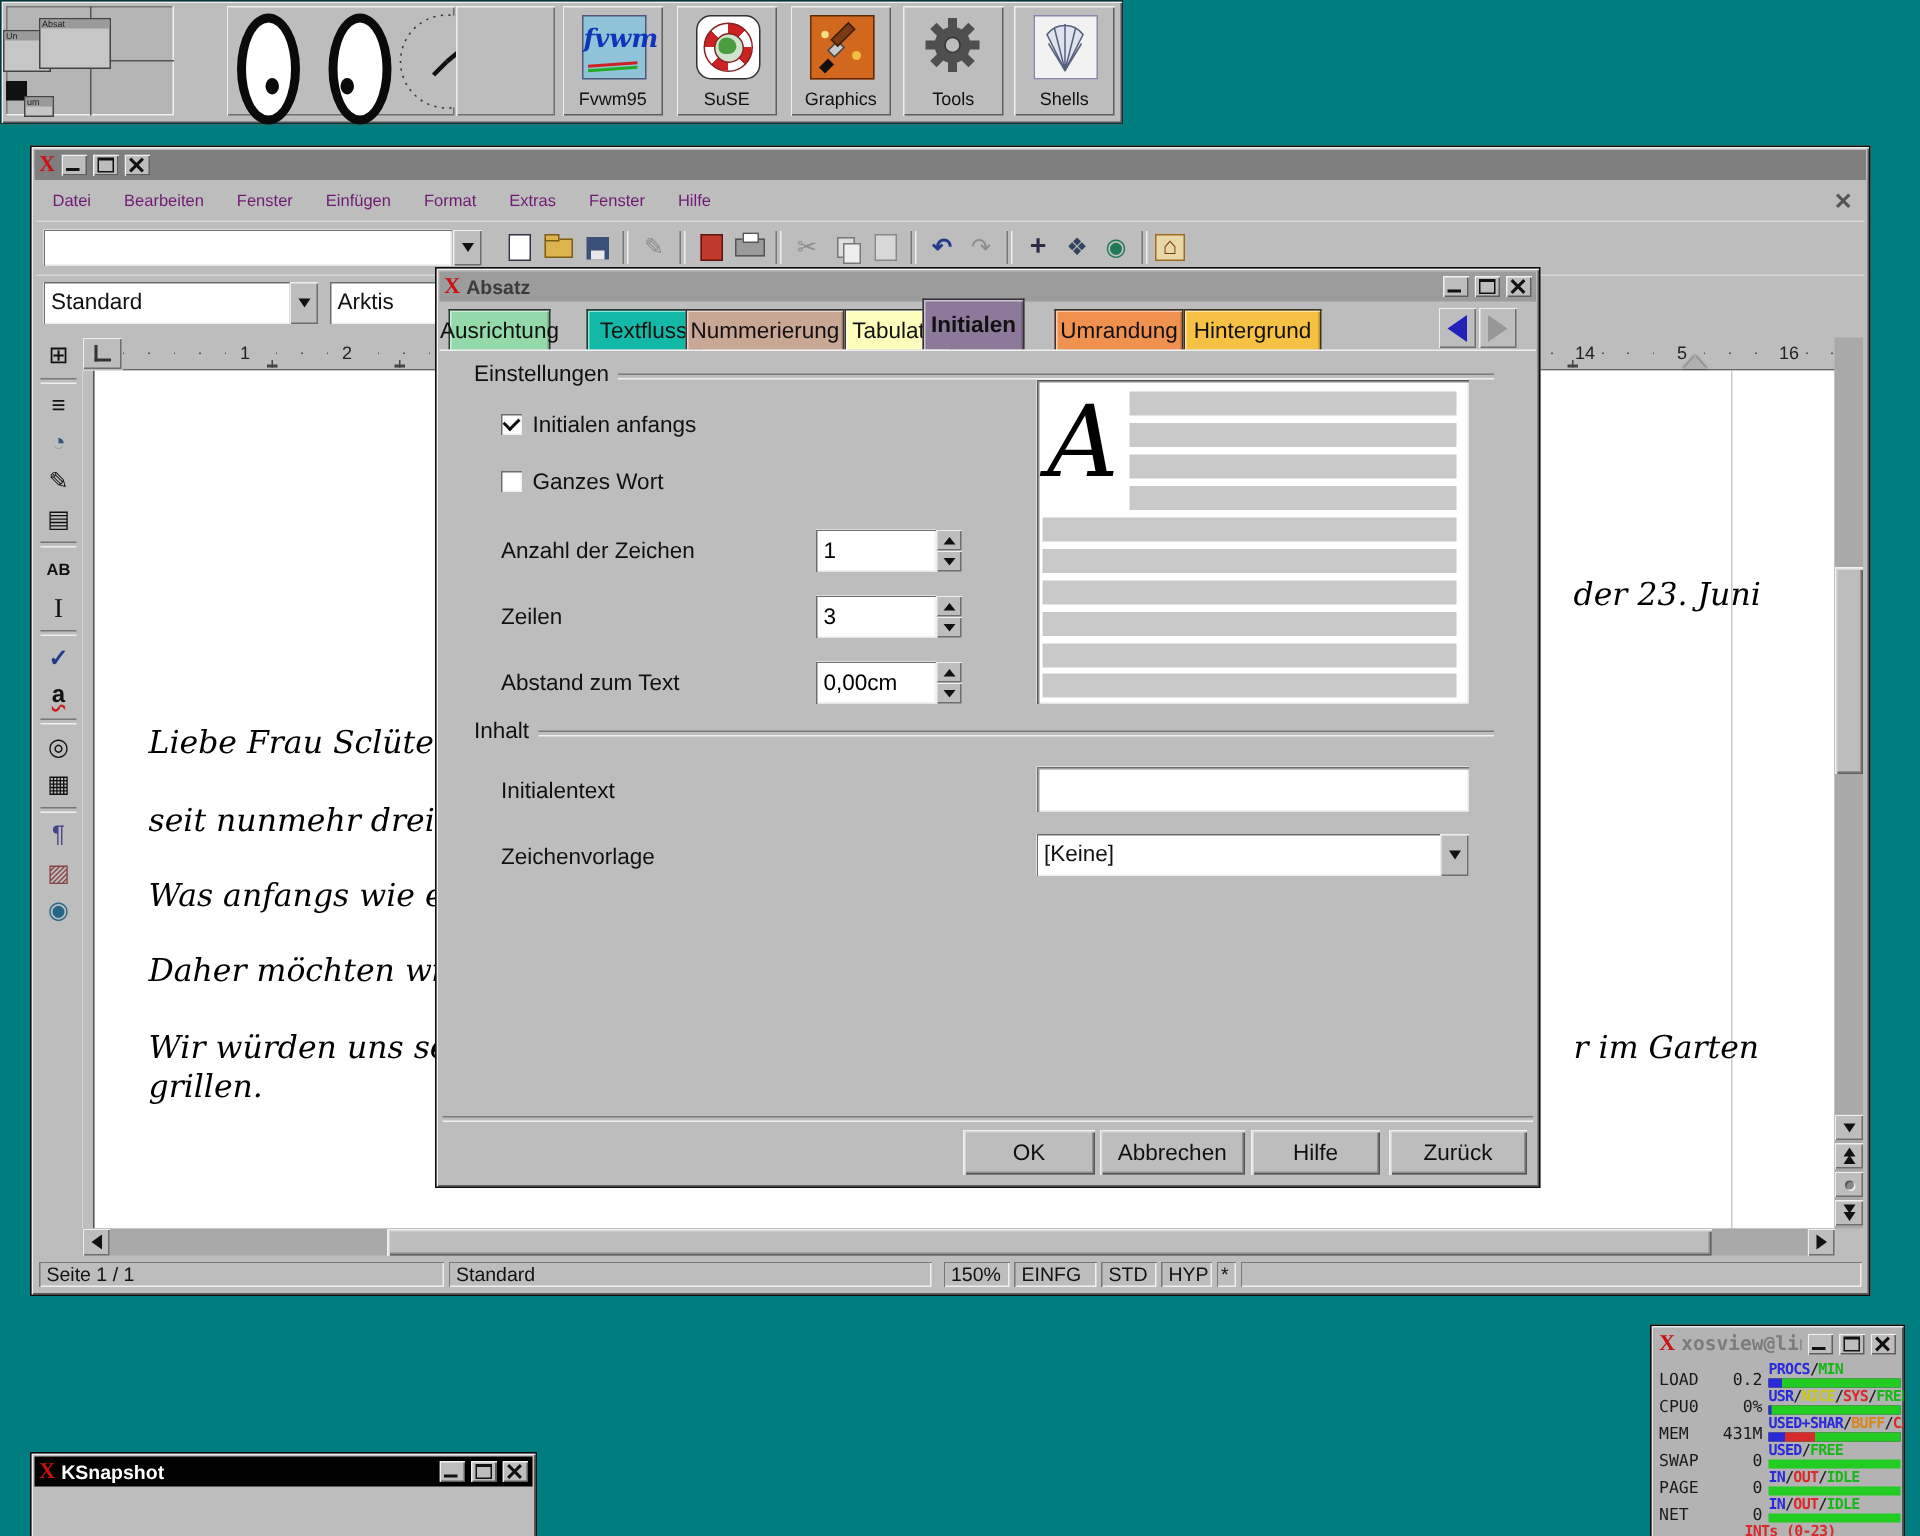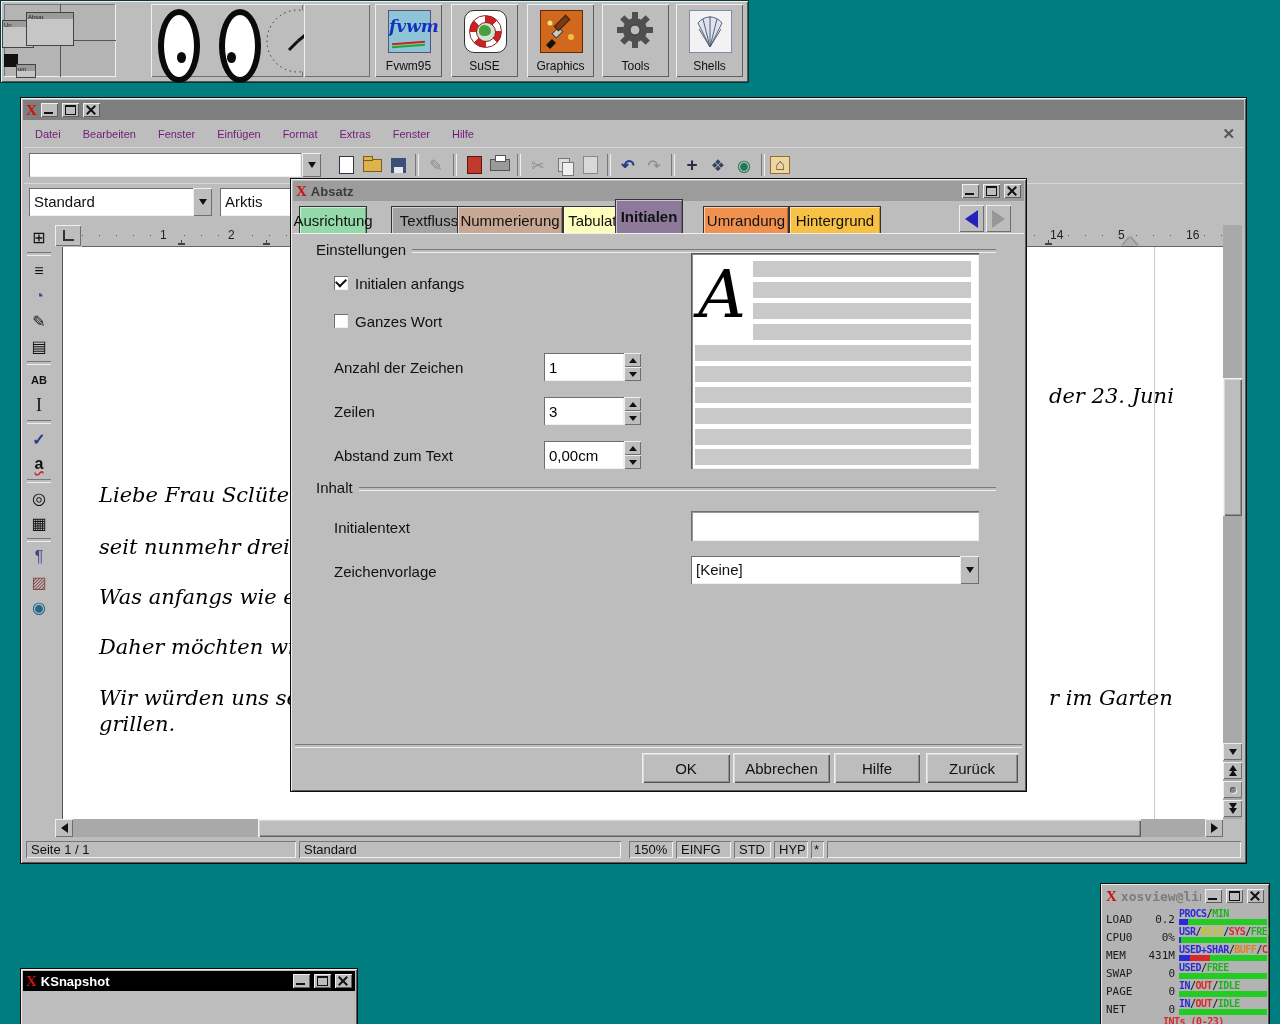--- a/index.html
+++ b/index.html
@@ -420,21 +420,21 @@
   <div id="dlg" class="abs">
     <div id="dlgtb" class="tbar">
       <span class="xlogo">X</span>
       <span class="ttl">Absatz</span>
       <span class="wb wb-min"></span>
       <span class="wb wb-max"></span>
       <span class="wb wb-close"></span>
     </div>
 
     <div class="tab" style="left:8px;width:68px;background:#93d9a9;">Ausrichtung</div>
-    <div class="tab" style="left:100px;width:76px;background:#a3a3a3;">Textfluss</div>
+    <div class="tab" style="left:100px;width:76px;background:#14b8a6;">Textfluss</div>
     <div class="tab" style="left:166px;width:106px;background:#c9a795;">Nummerierung</div>
     <div class="tab" style="left:272px;width:72px;background:#fdfdbc;">Tabulator</div>
     <div class="tab active" style="left:324px;width:68px;background:#8d7a9b;">Initialen</div>
     <div class="tab" style="left:412px;width:86px;background:#f19150;">Umrandung</div>
     <div class="tab" style="left:498px;width:92px;background:#f7c243;">Hintergrund</div>
     <div class="navarr raised ctr" style="left:668px;">
       <span style="width:0;height:0;border-top:9px solid transparent;border-bottom:9px solid transparent;border-right:13px solid #2222bb;"></span>
     </div>
     <div class="navarr raised ctr" style="left:695px;">
       <span style="width:0;height:0;border-top:9px solid transparent;border-bottom:9px solid transparent;border-left:13px solid #979797;"></span>

